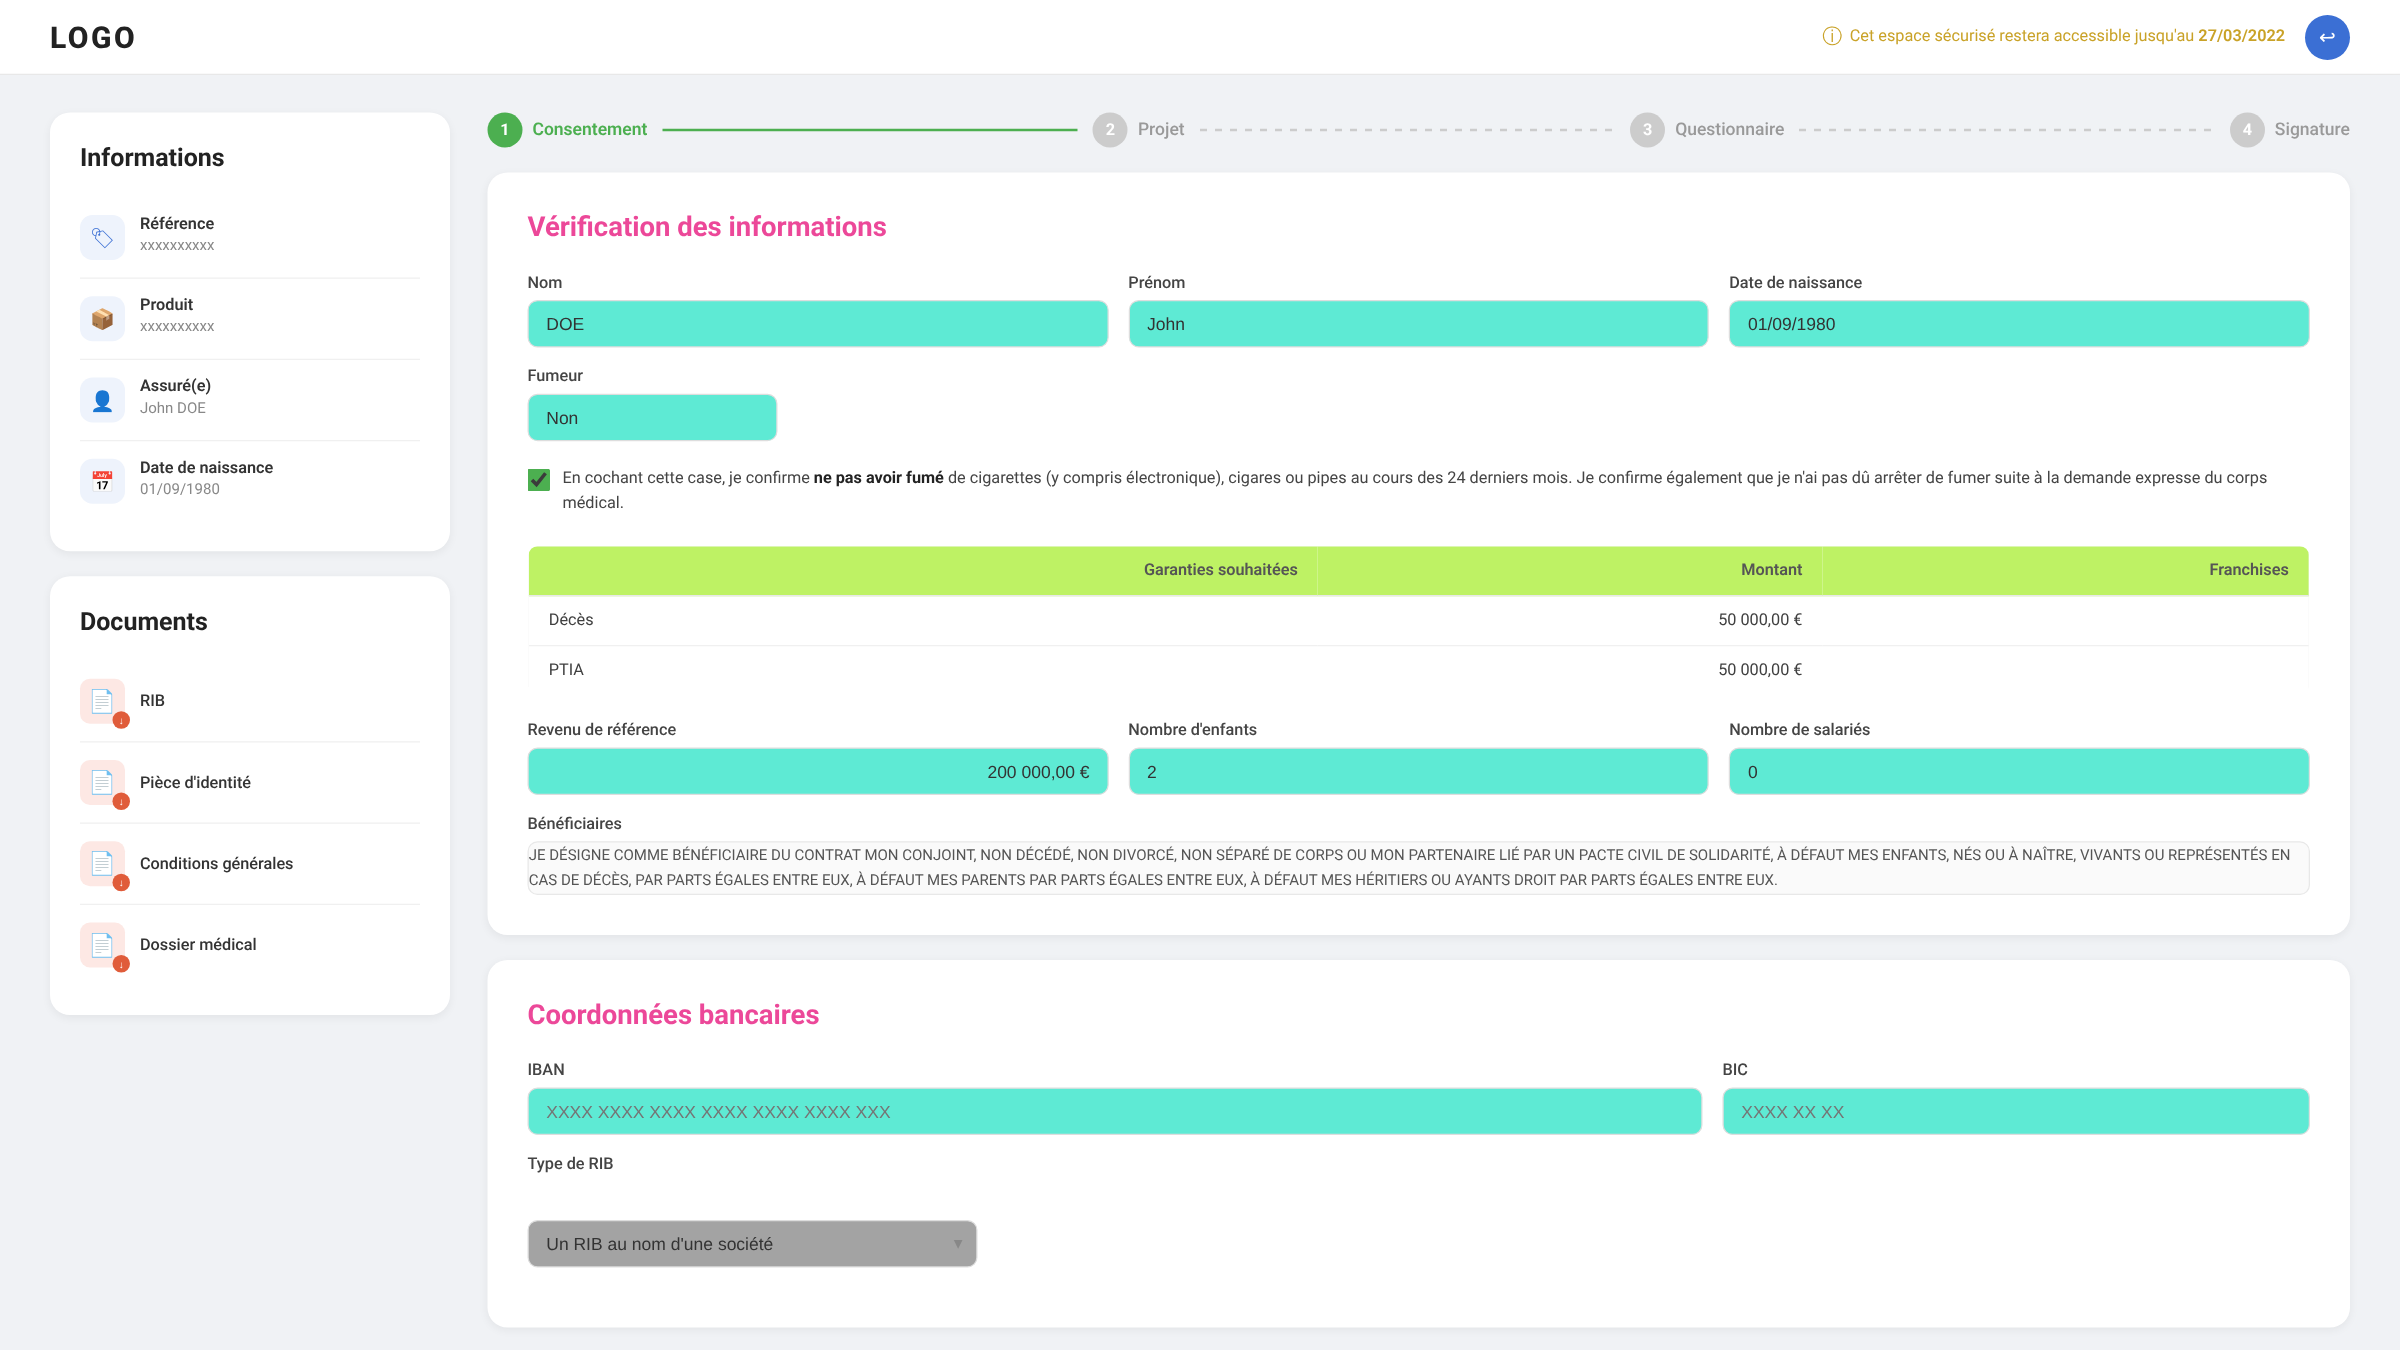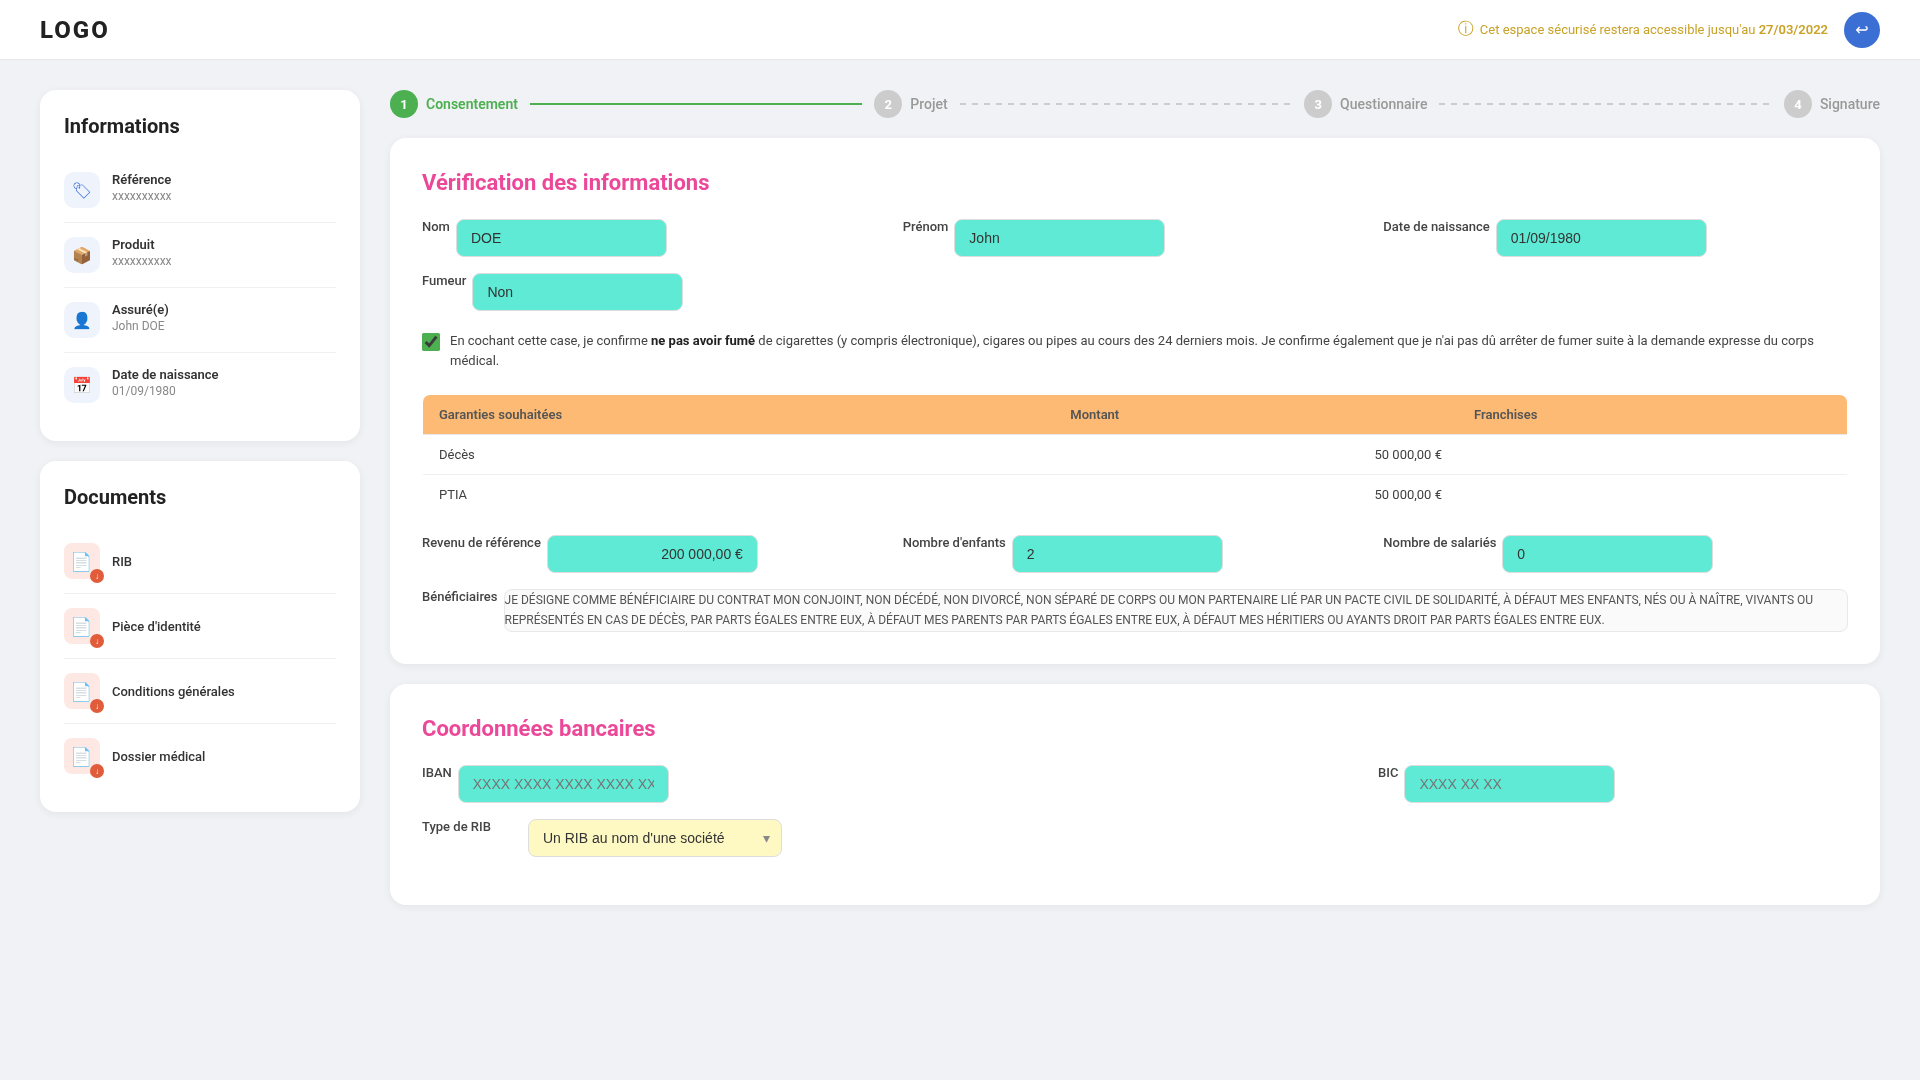--- a/index.html
+++ b/index.html
@@ -234,21 +234,21 @@
     }
 
     .form-row {
       display: flex;
       gap: 16px;
       margin-bottom: 16px;
     }
 
     .form-group {
       display: flex;
-      flex-direction: row;
+      flex-direction: column;
       gap: 6px;
       flex: 1;
     }
 
     .form-label {
       font-size: 13px;
       font-weight: 500;
       color: #444;
     }
 
@@ -286,23 +286,23 @@
     
     .guarantees-table {
       width: 100%;
       border-collapse: collapse;
       margin: 20px 0;
       border: 1px solid #e8e8e8;
       border-radius: 8px;
       overflow: hidden;
     }
     .guarantees-table th {
-      background: #fdba74;
+      background: #bef264;
       padding: 12px 16px;
-      text-align: left;
+      text-align: right;
       font-size: 13px;
       font-weight: 600;
       color: #555;
       border-bottom: 1px solid #e8e8e8;
     }
     .guarantees-table td {
       padding: 12px 16px;
       border-bottom: 1px solid #f0f0f0;
       font-size: 13px;
       color: #404040;
@@ -328,21 +328,21 @@
       gap: 16px;
       margin-bottom: 16px;
     }
 
     .form-select {
       border: 1px solid #ddd;
       border-radius: 8px;
       padding: 10px 14px;
       font-size: 14px;
       color: #333;
-      background: #fef9c3;
+      background: #a3a3a3;
       outline: none;
       appearance: none;
       width: 100%;
     }
     .select-wrapper {
       position: relative;
       flex: 1;
     }
     .select-wrapper::after {
       content: '▾';

